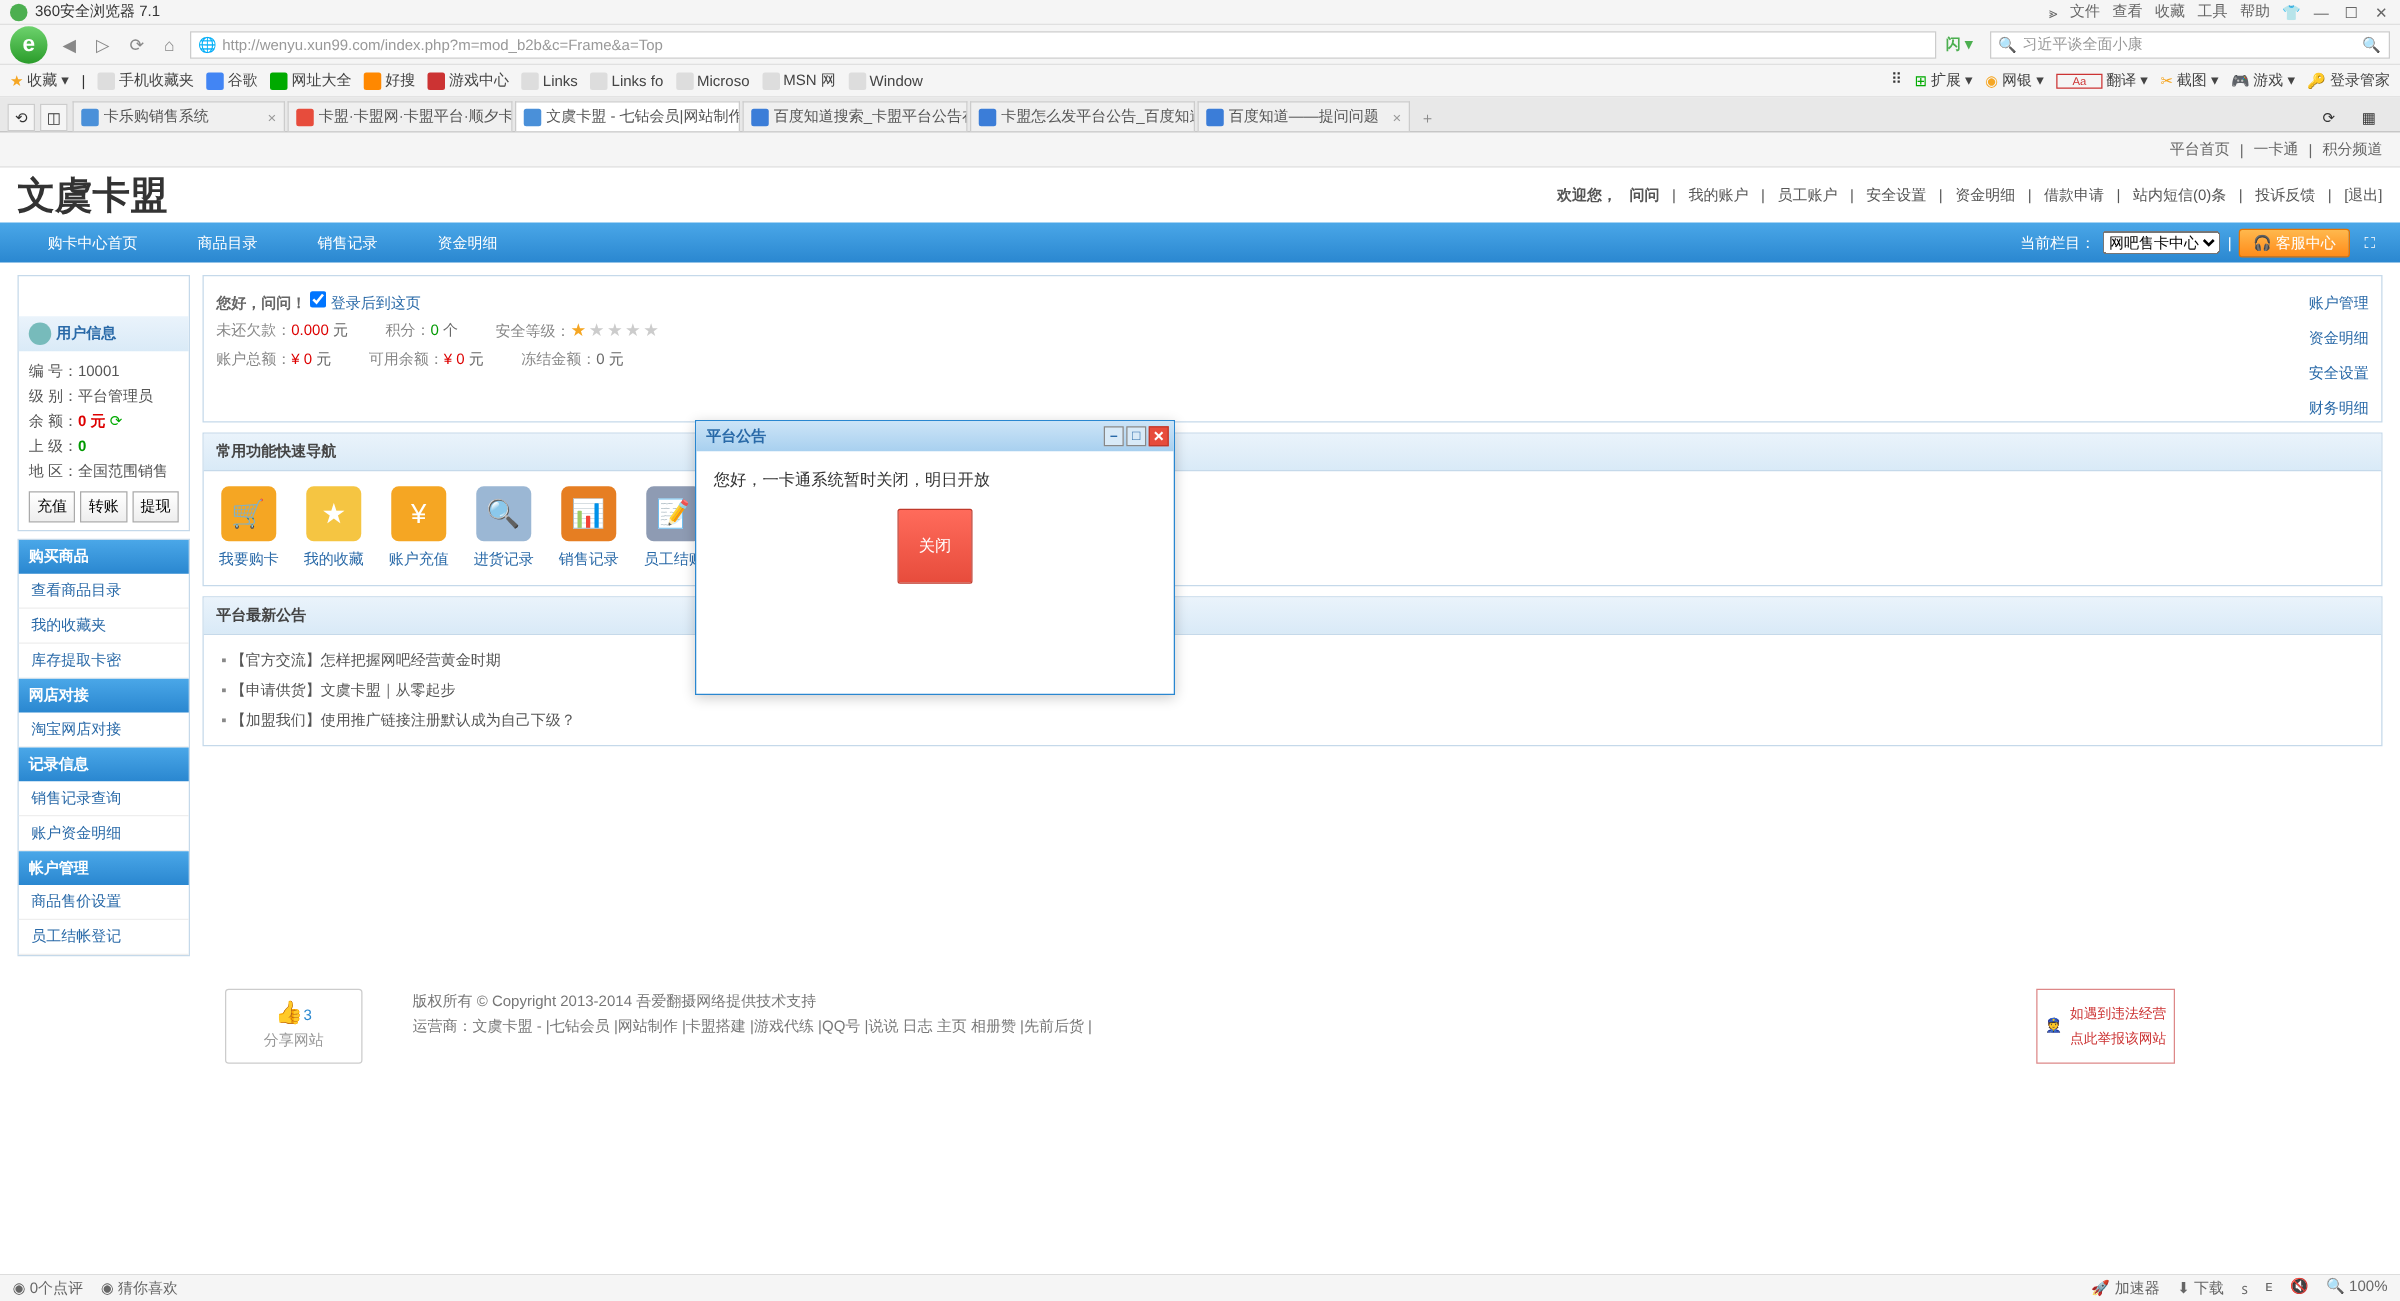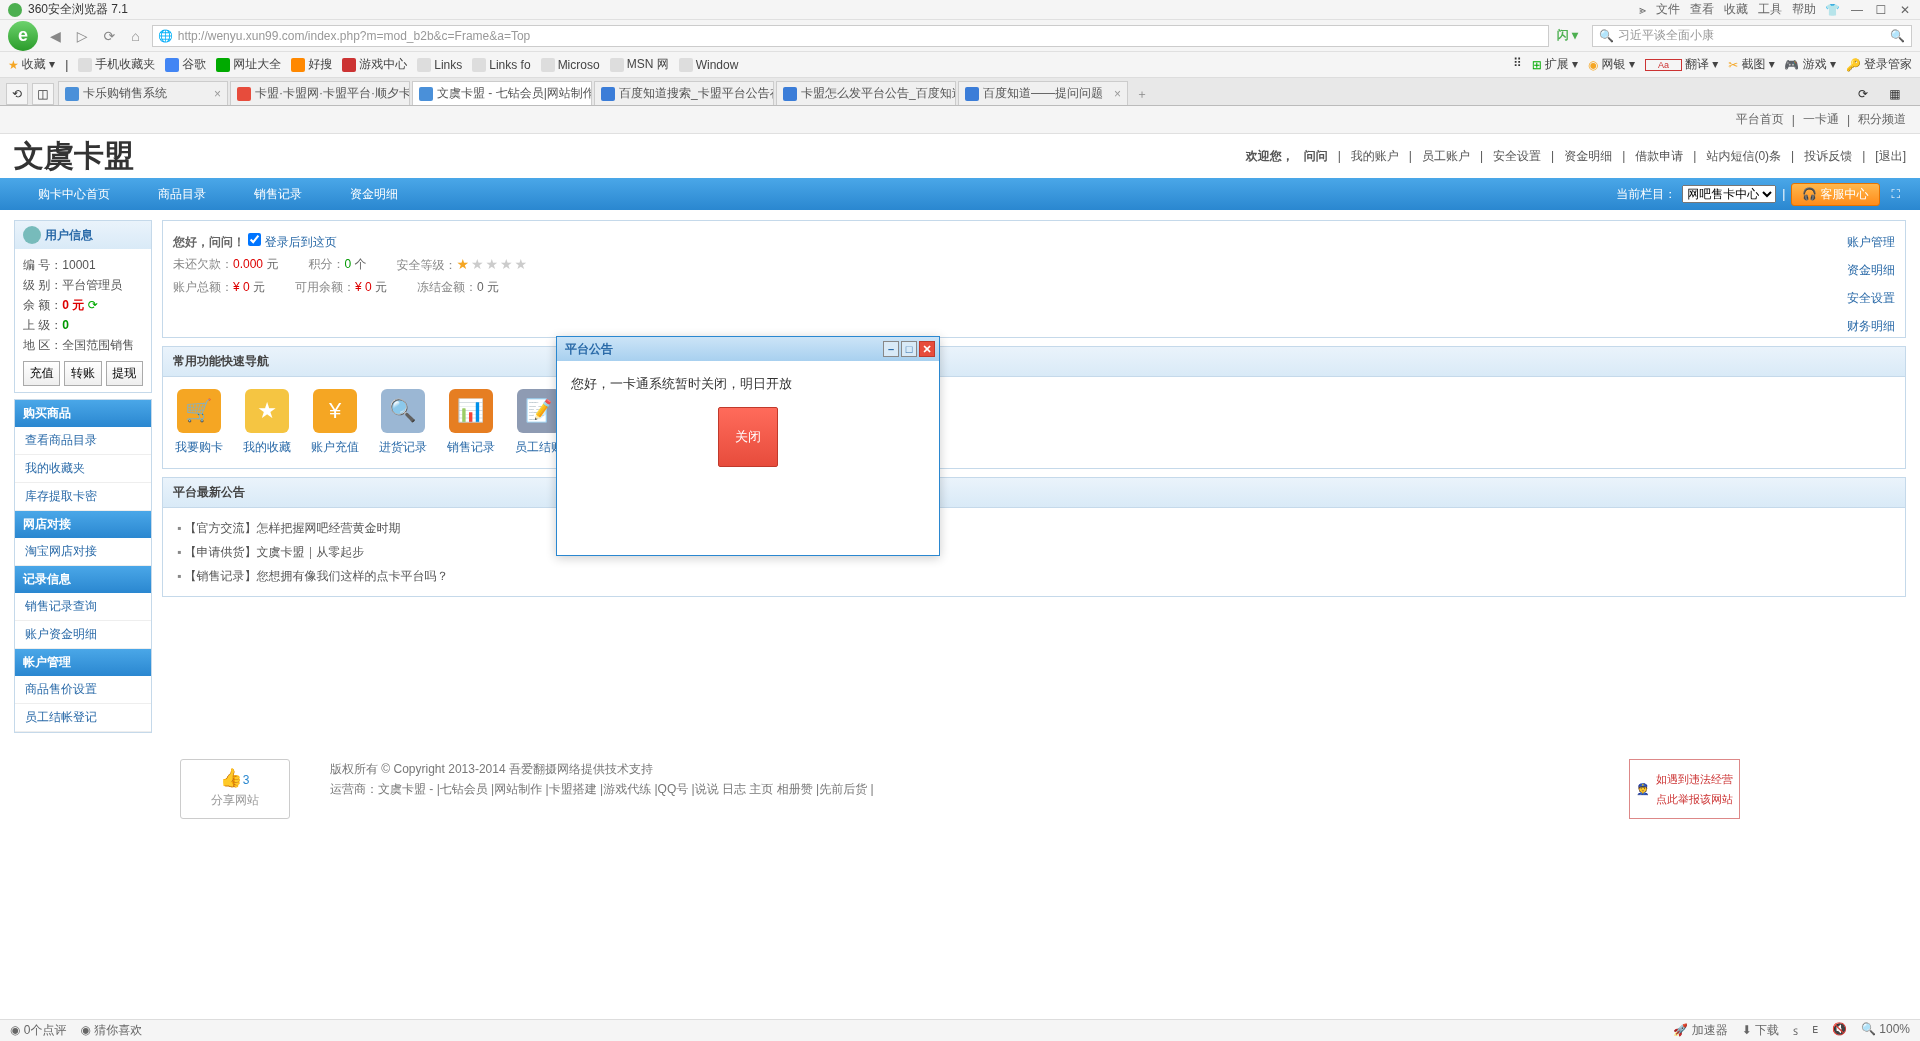--- a/index.html
+++ b/index.html
@@ -47,21 +47,21 @@
 .main-nav { height: 32px; background: linear-gradient(#4aa7e8,#2a87d0); display: flex; align-items: center; padding: 0 14px; color: #fff; }
 .main-nav .item { padding: 0 24px; height: 32px; display: flex; align-items: center; cursor: pointer; }
 .main-nav .right { margin-left: auto; display: flex; align-items: center; gap: 6px; }
 .main-nav select { font-size: 12px; }
 .kf-btn { background: linear-gradient(#ffb84d,#ff8c1a); border: 1px solid #e67300; padding: 2px 10px; border-radius: 3px; color: #fff; cursor: pointer; }
 
 .body-wrap { display: flex; padding: 10px 14px; gap: 10px; }
 
 .sidebar { width: 138px; display: flex; flex-direction: column; gap: 6px; }
 .side-box { border: 1px solid #c5d9ea; background: #fff; }
-.side-hd { background: linear-gradient(#eaf3fb,#d9eaf7); padding: 5px 8px; font-weight: bold; color: #2a6aa8; display: flex; align-items: center; gap: 4px; }
+.side-hd { background: linear-gradient(#eaf3fb,#d9eaf7); padding: 5px 8px; font-weight: bold; color: #2a6aa8; display: flex; gap: 4px; margin-top: 32px; }
 .side-hd .av { width: 18px; height: 18px; background: #7bb; border-radius: 50%; }
 .side-bd { padding: 6px 8px; line-height: 20px; color: #555; }
 .side-bd .red { color: #d00; font-weight: bold; }
 .side-bd .grn { color: #090; font-weight: bold; }
 .btn-row { display: flex; gap: 4px; margin-top: 6px; }
 .btn-row button { flex: 1; padding: 3px 0; border: 1px solid #aaa; background: linear-gradient(#fff,#eee); cursor: pointer; font-size: 12px; }
 .menu-hd { background: linear-gradient(#4aa7e8,#2a87d0); color: #fff; padding: 5px 8px; font-weight: bold; }
 .menu-it { padding: 5px 10px; color: #2a6aa8; border-bottom: 1px solid #eee; cursor: pointer; }
 
 .main { flex: 1; display: flex; flex-direction: column; gap: 8px; }
@@ -400,21 +400,21 @@
               <div class="lbl">资金明细</div>
             </div>
           </div>
       </div>
 
       <div class="panel">
         <div class="panel-hd">平台最新公告</div>
         <ul class="news-list" id="news-list">
             <li>【官方交流】怎样把握网吧经营黄金时期</li>
             <li>【申请供货】文虞卡盟｜从零起步</li>
-            <li>【销售记录】您想拥有像我们这样的点卡平台吗？</li>
+            <li>【加盟我们】使用推广链接注册默认成为自己下级？</li>
           </ul>
       </div>
     </div>
   </div>
 
   <div class="footer">
     <div class="like-box">
       <div><span class="thumb">👍</span><span>3</span></div>
       <div style="color:#999;">分享网站</div>
     </div>

